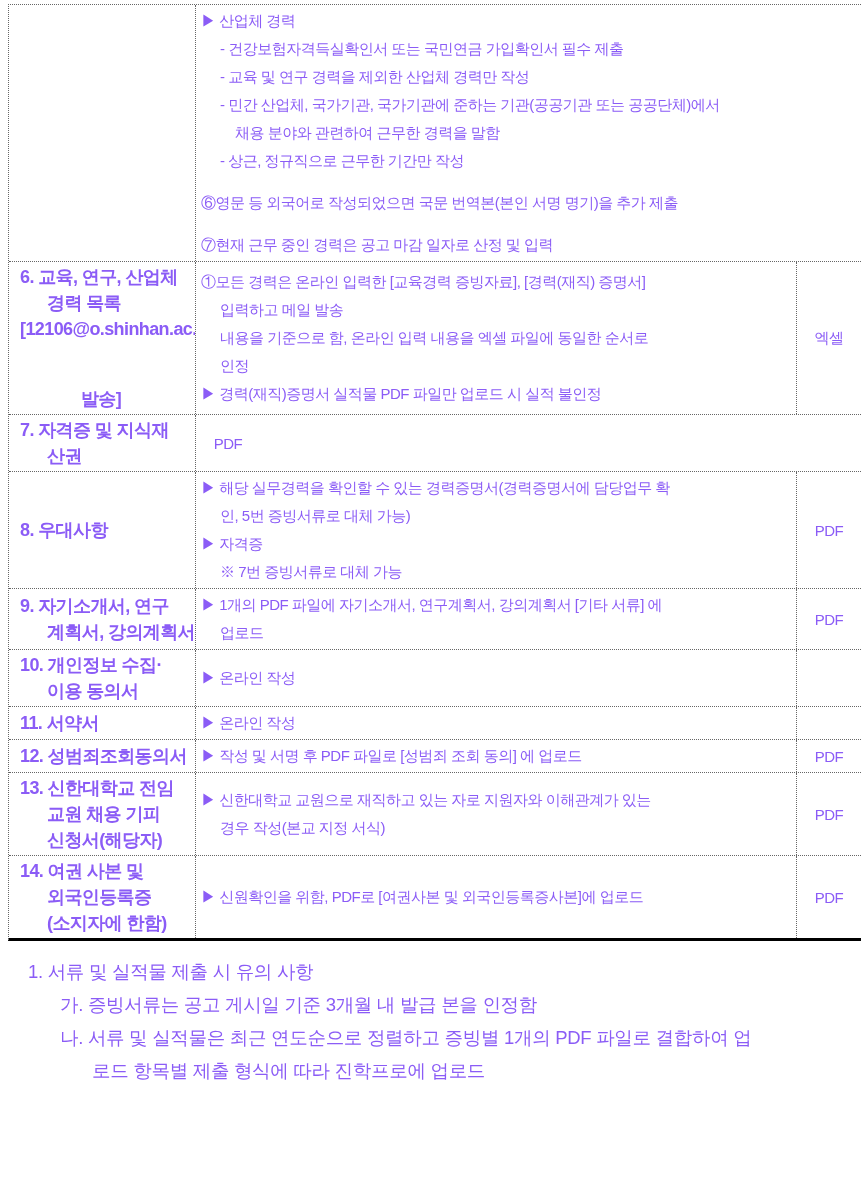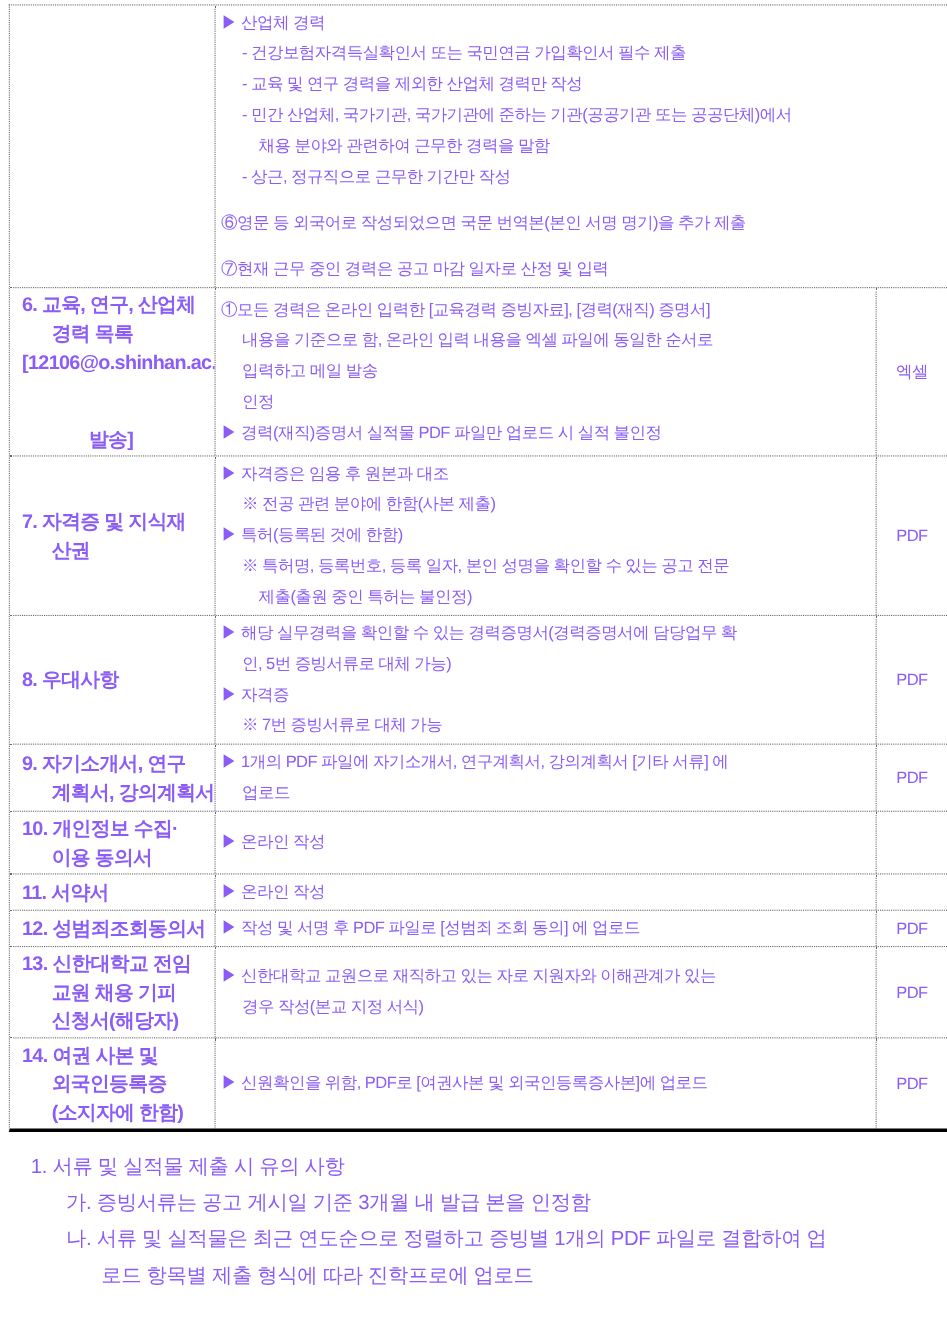--- a/index.html
+++ b/index.html
@@ -74,38 +74,31 @@
       </div>
       <div class="row">
         <div class="cl">
           <div class="line i0">6. 교육, 연구, 산업체</div>
           <div class="line i1">경력 목록</div>
           <div class="line i0">[12106@o.shinhan.ac.kr</div>
           <div class="line c">발송]</div>
         </div>
         <div class="cc">
           <div class="line i0">①모든 경력은 온라인 입력한 [교육경력 증빙자료], [경력(재직) 증명서]</div>
+          <div class="line i1">입력하고 메일 발송</div>
           <div class="line i1">내용을 기준으로 함, 온라인 입력 내용을 엑셀 파일에 동일한 순서로</div>
-          <div class="line i1">입력하고 메일 발송</div>
           <div class="line i1">인정</div>
           <div class="line i0">▶ 경력(재직)증명서 실적물 PDF 파일만 업로드 시 실적 불인정</div>
         </div>
         <div class="cf">엑셀</div>
       </div>
       <div class="row">
         <div class="cl">
           <div class="line i0">7. 자격증 및 지식재</div>
           <div class="line i1">산권</div>
-        </div>
-        <div class="cc">
-          <div class="line i0">▶ 자격증은 임용 후 원본과 대조</div>
-          <div class="line i1">※ 전공 관련 분야에 한함(사본 제출)</div>
-          <div class="line i0">▶ 특허(등록된 것에 한함)</div>
-          <div class="line i1">※ 특허명, 등록번호, 등록 일자, 본인 성명을 확인할 수 있는 공고 전문</div>
-          <div class="line i2">제출(출원 중인 특허는 불인정)</div>
         </div>
         <div class="cf">PDF</div>
       </div>
       <div class="row">
         <div class="cl">
           <div class="line i0">8. 우대사항</div>
         </div>
         <div class="cc">
           <div class="line i0">▶ 해당 실무경력을 확인할 수 있는 경력증명서(경력증명서에 담당업무 확</div>
           <div class="line i1">인, 5번 증빙서류로 대체 가능)</div>

